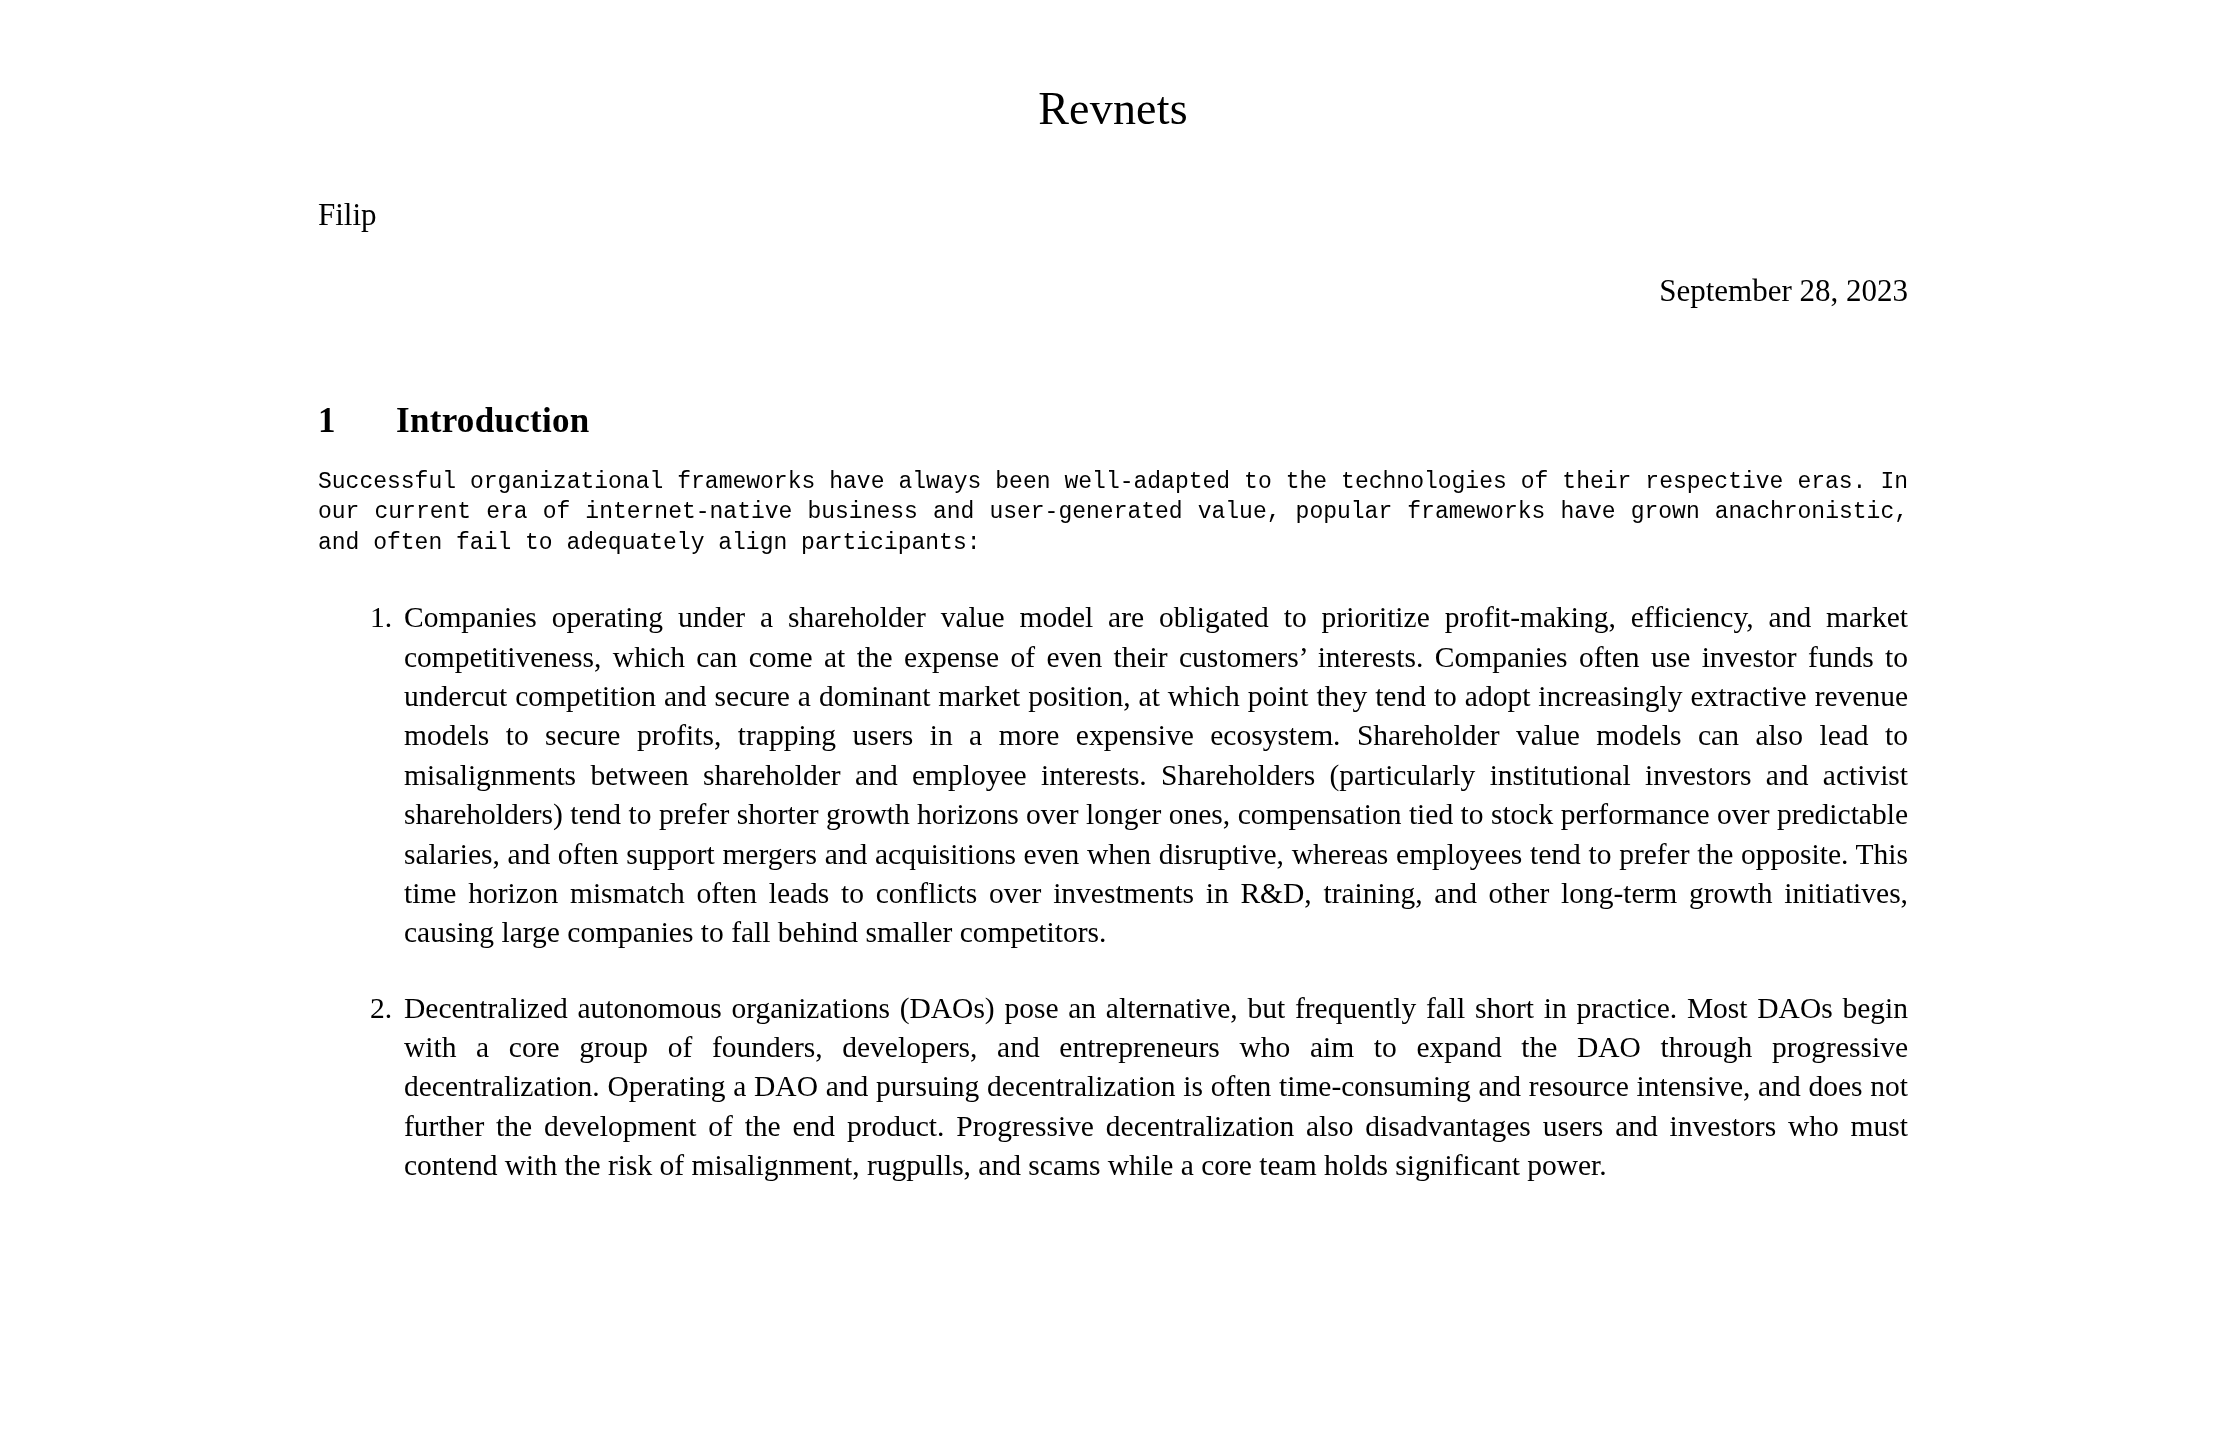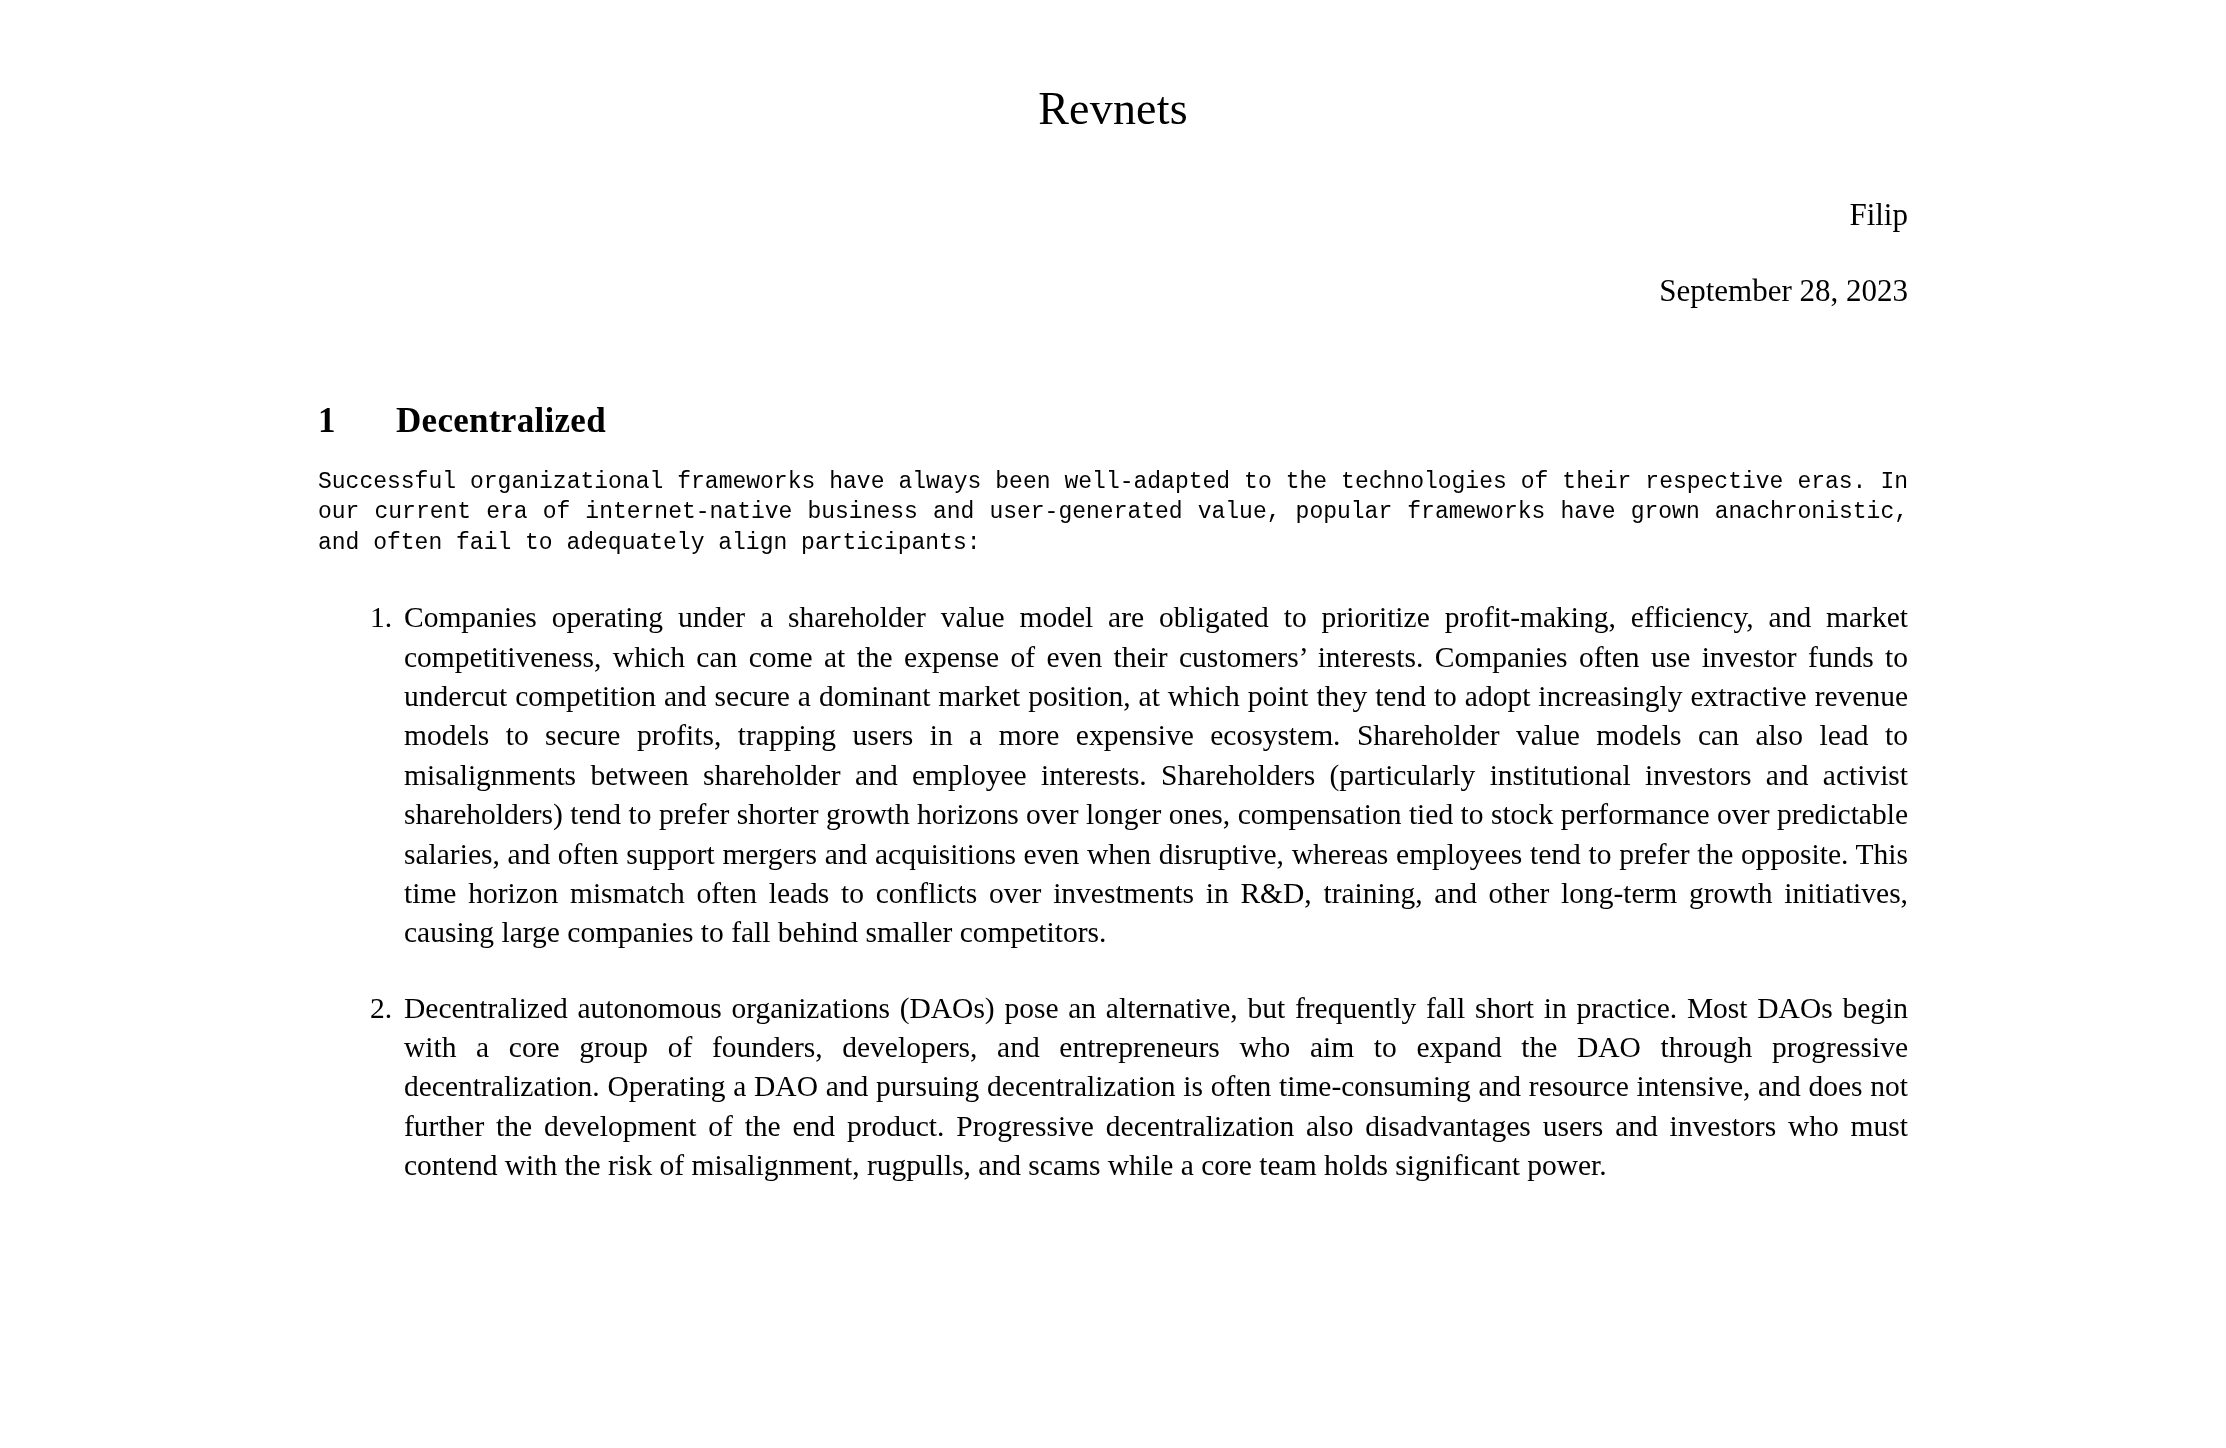--- a/index.html
+++ b/index.html
@@ -34,21 +34,21 @@
   }
   .doc-title {
     text-align: center;
     font-size: 46px;
     line-height: 1.1;
     letter-spacing: 0.2px;
     margin: 0 0 0 0;
     font-weight: 400;
   }
   .author-block {
-    text-align: right;
+    text-align: left;
     margin-top: 58px;
     font-size: 31px;
     line-height: 1.42;
   }
   .author-name {
     display: block;
   }
   .author-email {
     display: block;
   }
@@ -115,21 +115,21 @@
       <h1 class="doc-title">Revnets</h1>
 
       <div class="author-block">
         <span class="author-name">Filip</span>
       </div>
 
       <div class="doc-date">September 28, 2023</div>
 
       <div class="section-heading">
         <span class="section-number">1</span>
-        <span class="section-title">Decentralized</span>
+        <span class="section-title">Introduction</span>
       </div>
 
       <p class="body-text">Successful organizational frameworks have always been well-adapted to the technologies of their respective eras. In our current era of internet-native business and user-generated value, popular frameworks have grown anachronistic, and often fail to adequately align participants:</p>
 
       <ol class="enum">
         <li>
           <span class="marker">1.</span>
           <span>Companies operating under a shareholder value model are obligated to prioritize profit-making, efficiency, and market competitiveness, which can come at the expense of even their customers’ interests. Companies often use investor funds to undercut competition and secure a dominant market position, at which point they tend to adopt increasingly extractive revenue models to secure profits, trapping users in a more expensive ecosystem. Shareholder value models can also lead to misalignments between shareholder and employee interests. Shareholders (particularly institutional investors and activist shareholders) tend to prefer shorter growth horizons over longer ones, compensation tied to stock performance over predictable salaries, and often support mergers and acquisitions even when disruptive, whereas employees tend to prefer the opposite. This time horizon mismatch often leads to conflicts over investments in R&amp;D, training, and other long-term growth initiatives, causing large companies to fall behind smaller competitors.</span>
         </li>
         <li>

